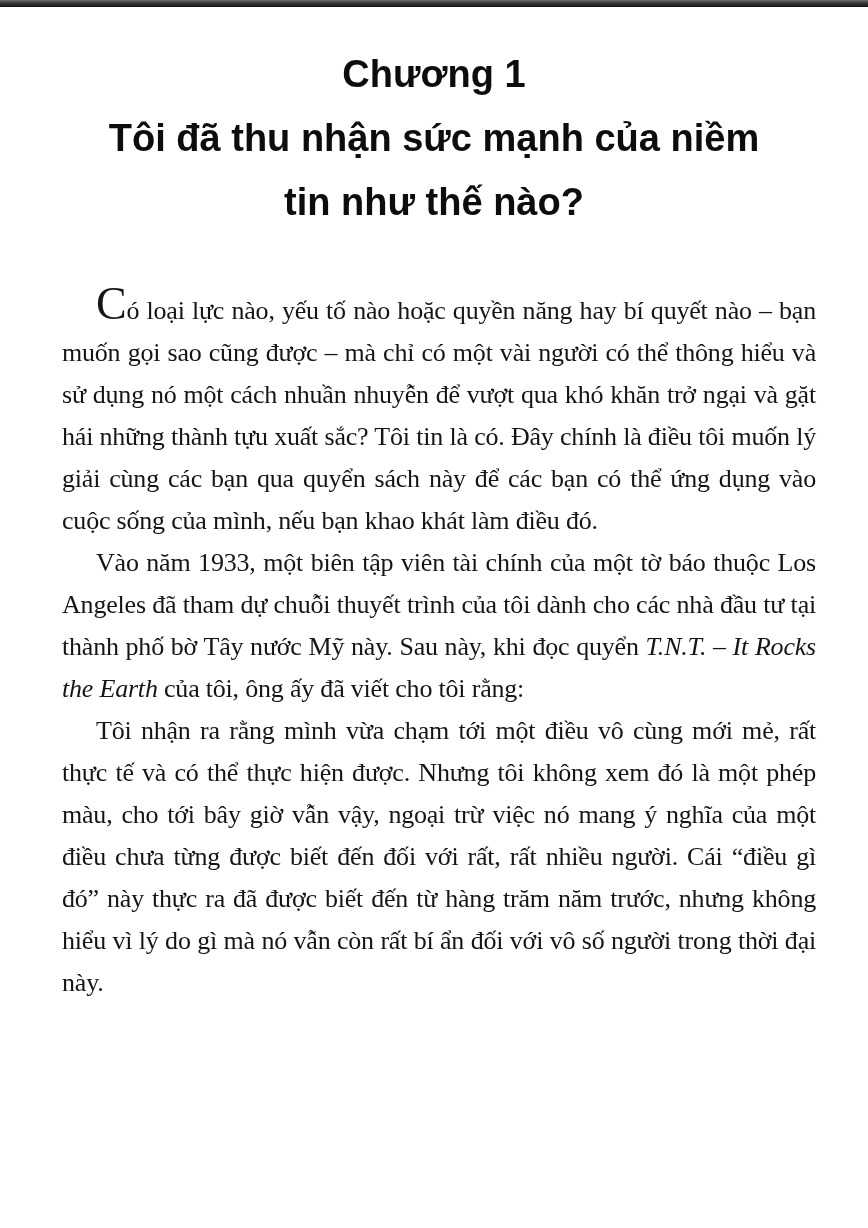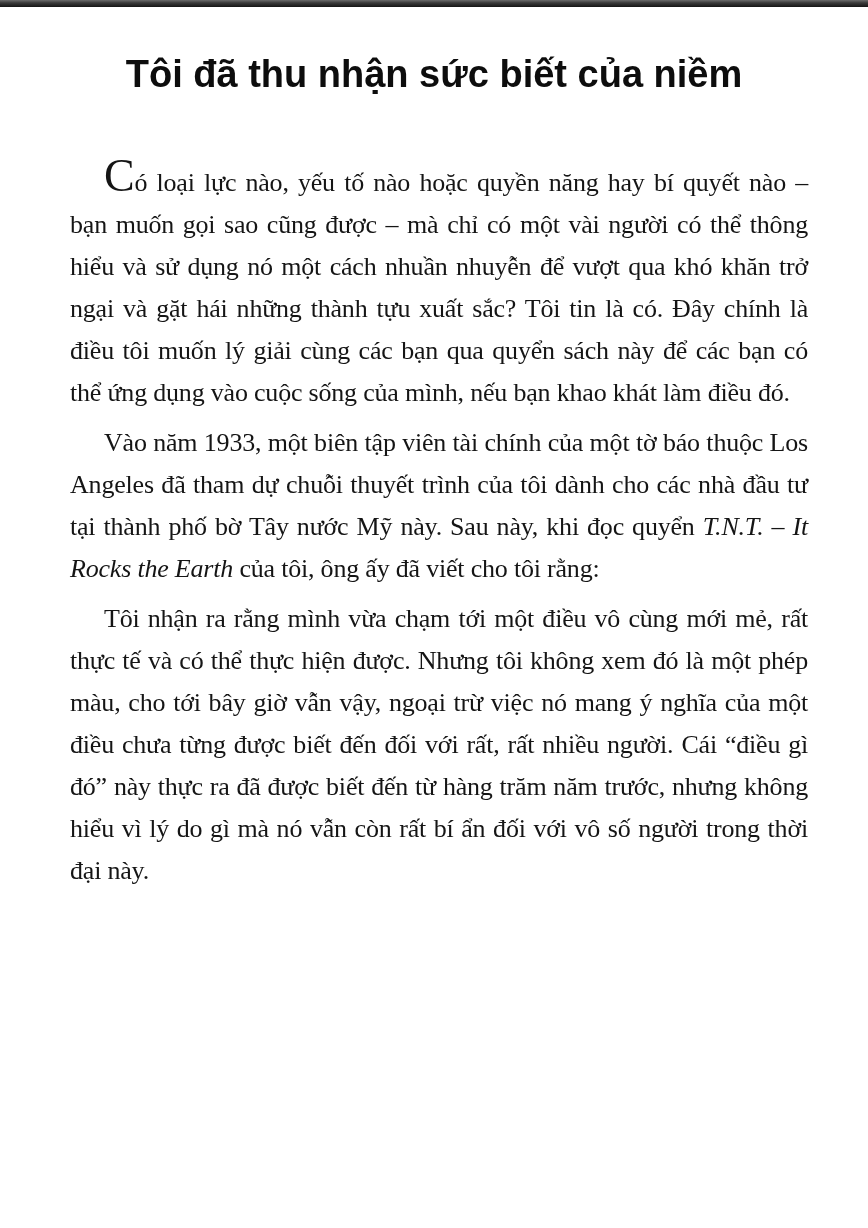--- a/index.html
+++ b/index.html
@@ -42,21 +42,21 @@
   .body-text {
     margin: 56px 52px 0 62px;
     width: 754px;
     font-size: 26px;
     line-height: 42px;
     text-align: justify;
     color: #151515;
     letter-spacing: -0.2px;
   }
   .para {
-    margin: 8px;
+    margin: 0;
     padding: 0;
     text-indent: 34px;
   }
   .para.quote {
     margin-top: 18px;
     margin-bottom: 18px;
   }
   .dropcap {
     font-size: 46px;
     line-height: 0;
@@ -66,21 +66,23 @@
     font-style: italic;
   }
 </style>
 </head>
 <body>
 
 <div class="page">
   <div class="top-bar"></div>
 
   <h1 class="heading">
-    <div class="chapter-title-line">Tôi đã thu nhận sức biết của niềm</div>
+    <div class="chapter-number">Chương 1</div>
+    <div class="chapter-title-line">Tôi đã thu nhận sức mạnh của niềm</div>
+    <div class="chapter-title-line">tin như thế nào?</div>
   </h1>
 
   <div class="body-text" id="paragraphs">
       <p class="para"><span class="dropcap">C</span><span class="seg-normal">ó loại lực nào, yếu tố nào hoặc quyền năng hay bí quyết nào – bạn muốn gọi sao cũng được – mà chỉ có một vài người có thể thông hiểu và sử dụng nó một cách nhuần nhuyễn để vượt qua khó khăn trở ngại và gặt hái những thành tựu xuất sắc? Tôi tin là có. Đây chính là điều tôi muốn lý giải cùng các bạn qua quyển sách này để các bạn có thể ứng dụng vào cuộc sống của mình, nếu bạn khao khát làm điều đó.</span></p>
       <p class="para"><span class="seg-normal">Vào năm 1933, một biên tập viên tài chính của một tờ báo thuộc Los Angeles đã tham dự chuỗi thuyết trình của tôi dành cho các nhà đầu tư tại thành phố bờ Tây nước Mỹ này. Sau này, khi đọc quyển </span><span class="seg-italic">T.N.T. – It Rocks the Earth</span><span class="seg-normal"> của tôi, ông ấy đã viết cho tôi rằng:</span></p>
       <p class="para"><span class="seg-normal">Tôi nhận ra rằng mình vừa chạm tới một điều vô cùng mới mẻ, rất thực tế và có thể thực hiện được. Nhưng tôi không xem đó là một phép màu, cho tới bây giờ vẫn vậy, ngoại trừ việc nó mang ý nghĩa của một điều chưa từng được biết đến đối với rất, rất nhiều người. Cái “điều gì đó” này thực ra đã được biết đến từ hàng trăm năm trước, nhưng không hiểu vì lý do gì mà nó vẫn còn rất bí ẩn đối với vô số người trong thời đại này.</span></p>
     </div>
 </div>
 
 </body></html>

